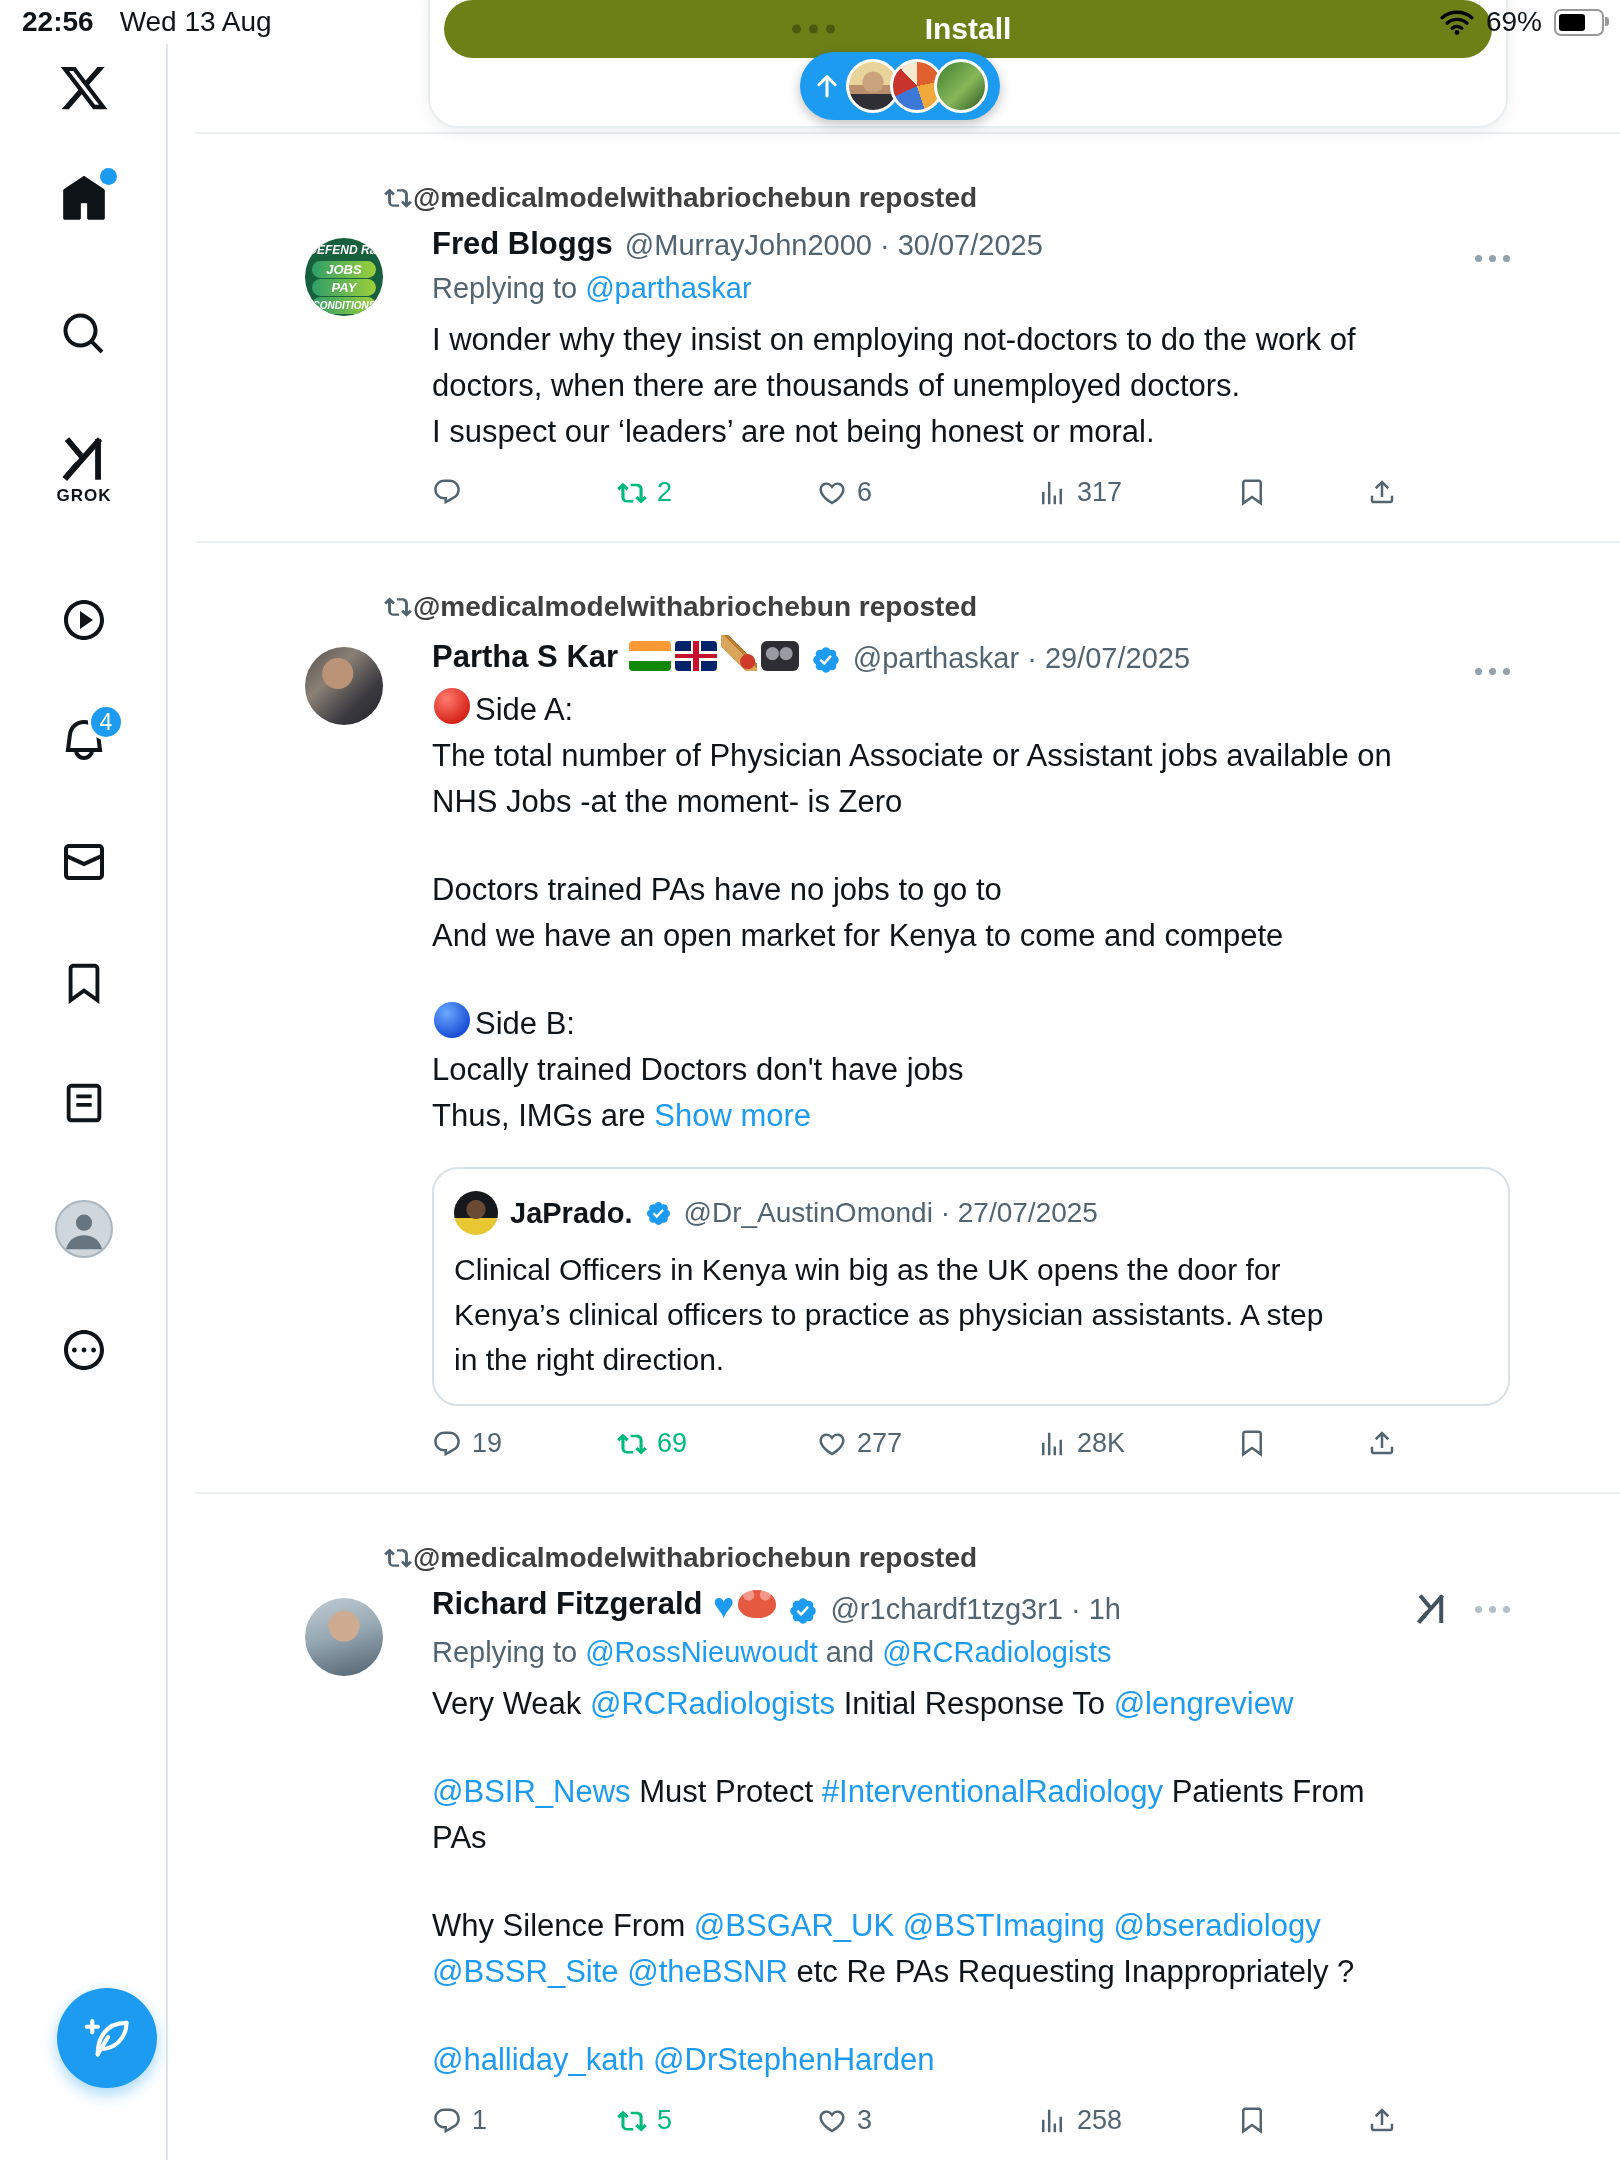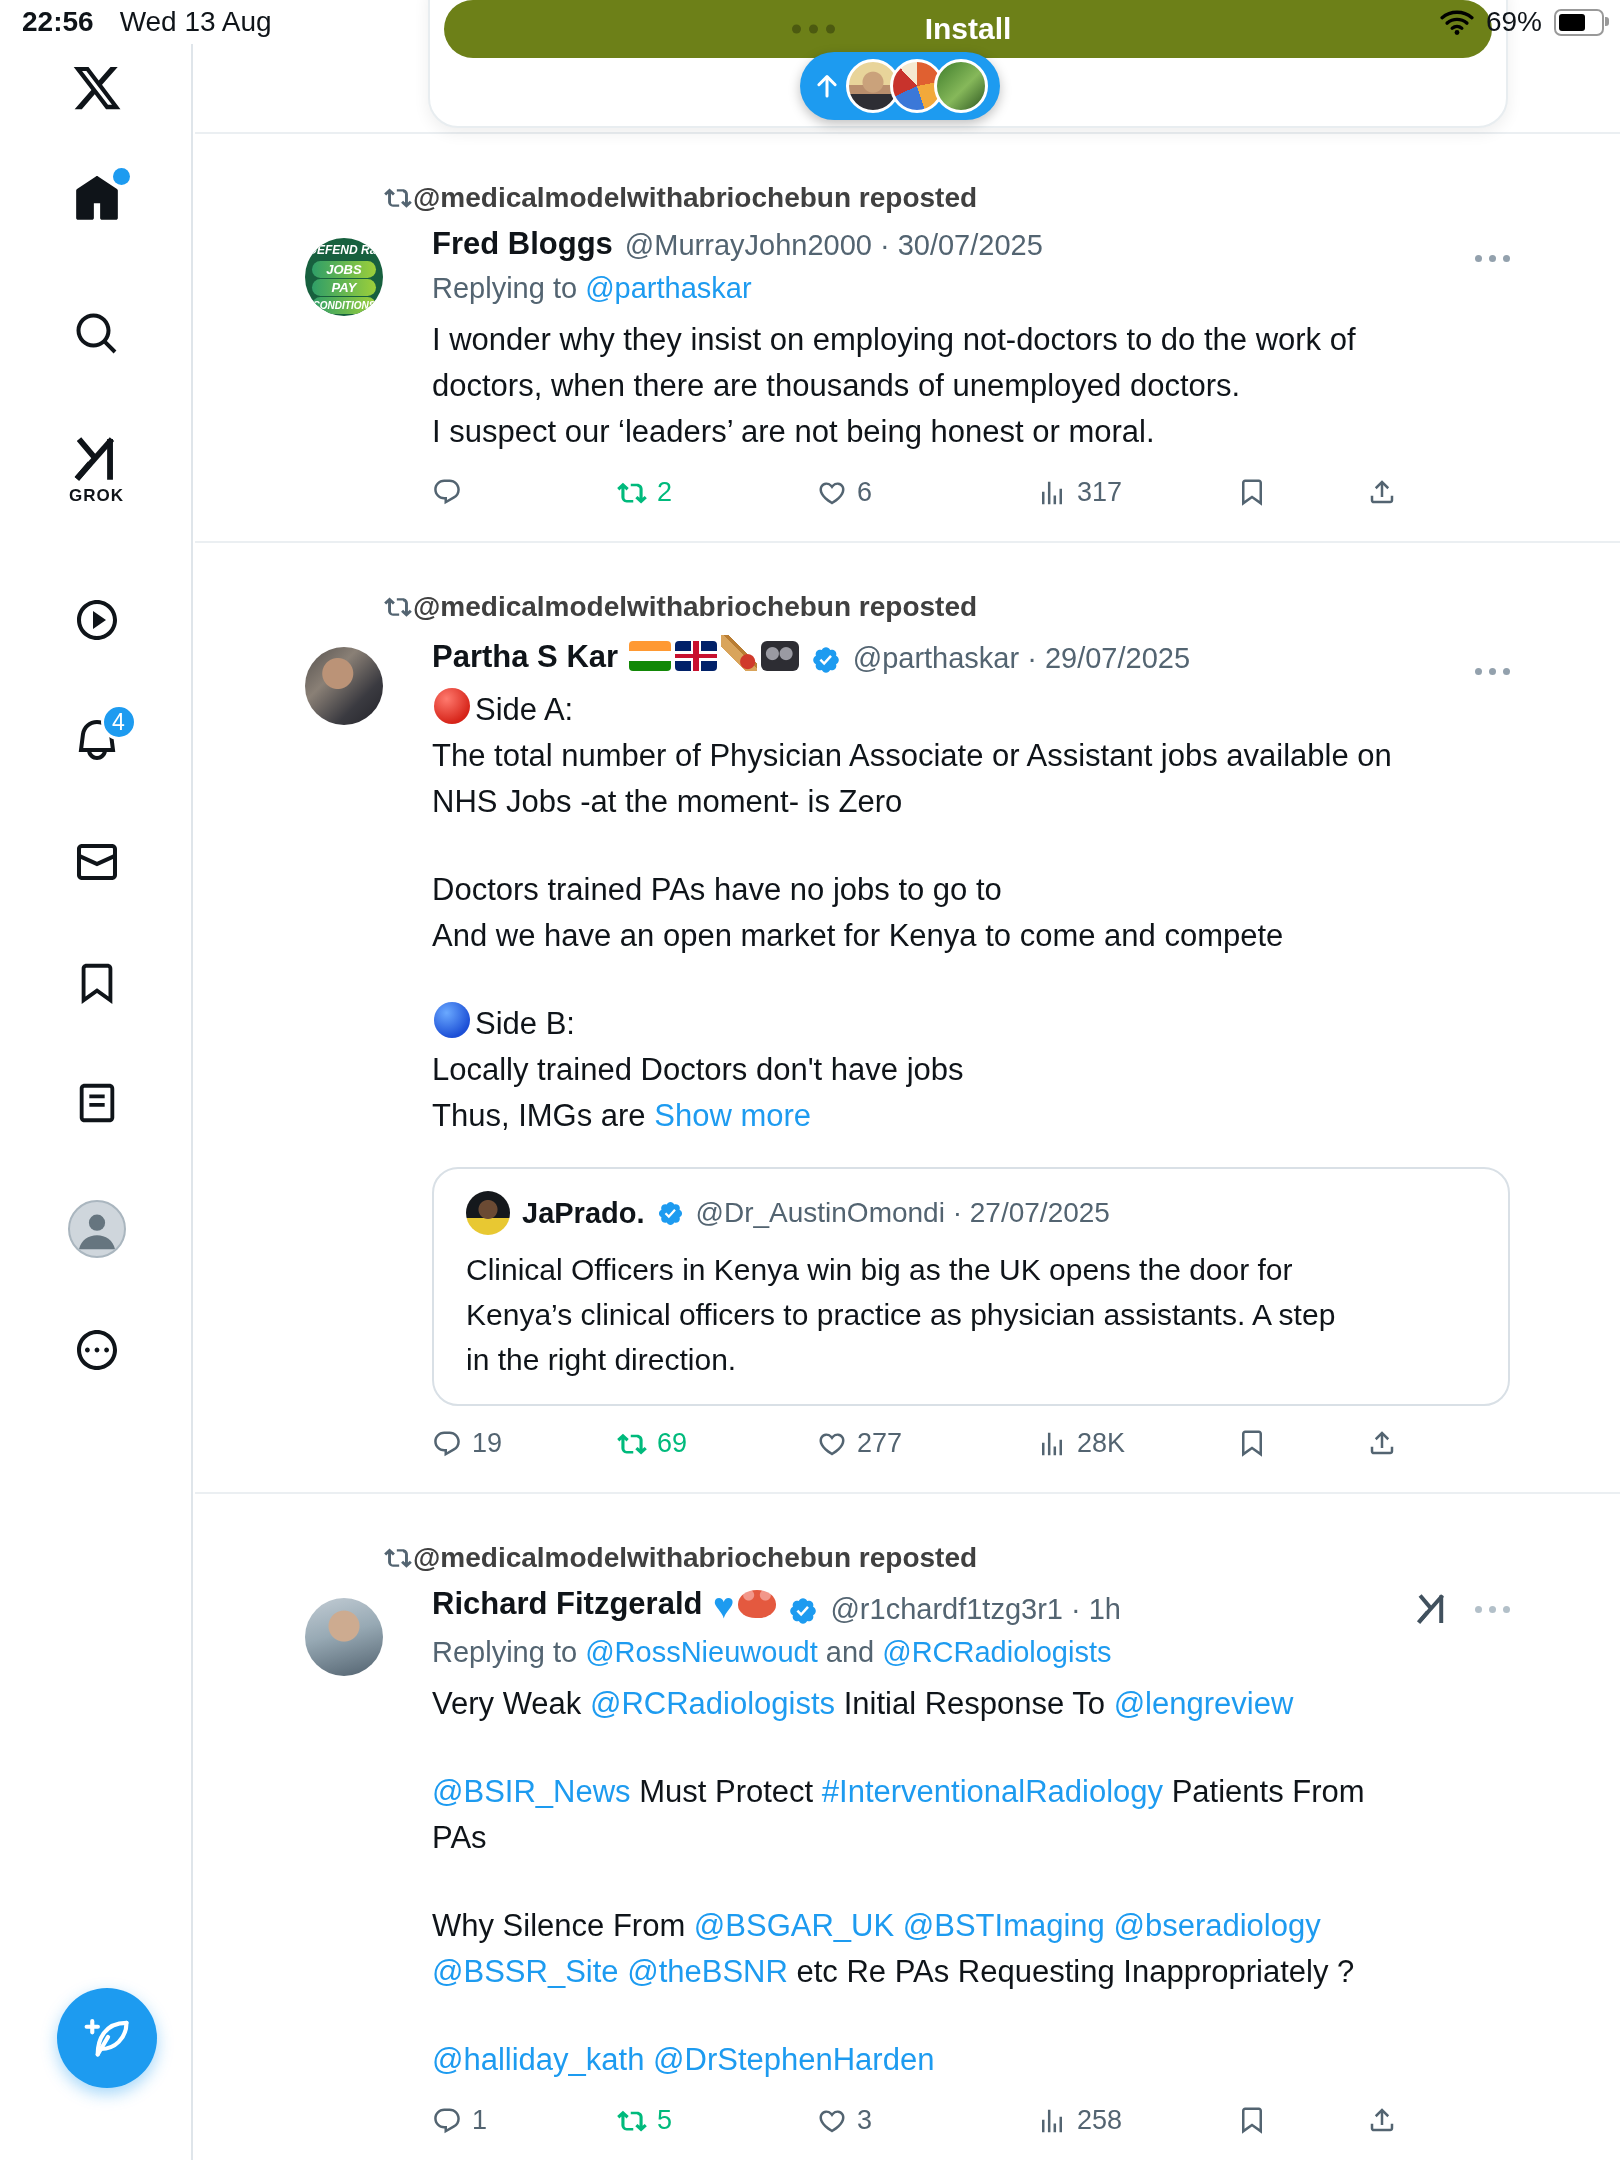--- a/index.html
+++ b/index.html
@@ -6,21 +6,21 @@
   .screen{position:relative;width:1620px;height:2160px;overflow:hidden;background:#fff;
     font-family:"Liberation Sans",sans-serif;color:#0f1419;-webkit-font-smoothing:antialiased}
   
   .sb-left{position:absolute;left:22px;top:6px;display:flex;gap:26px;font-size:28px;z-index:20}
   .sb-time{font-weight:600}
   .sb-right{position:absolute;right:16px;top:6px;display:flex;align-items:center;gap:12px;font-size:28px;z-index:20}
   .batt{position:relative;width:46px;height:23px;border:2.5px solid rgba(0,0,0,.4);border-radius:7px}
   .batt i{position:absolute;left:3px;top:3px;bottom:3px;width:26px;background:#000;border-radius:3px}
   .batt::after{content:"";position:absolute;right:-7px;top:6px;width:4px;height:9px;background:rgba(0,0,0,.4);border-radius:0 3px 3px 0}
   
-  .sidebar{position:absolute;left:0;top:0;width:193px;bottom:0;z-index:5}
+  .sidebar{position:absolute;left:0;top:0;width:168px;bottom:0;z-index:5}
   .sidebar::after{content:"";position:absolute;right:0;top:44px;bottom:0;width:2px;background:#dfe5ea}
   .nav-item{position:absolute;left:50%;transform:translateX(-50%);display:flex;flex-direction:column;align-items:center;cursor:pointer}
   .nav-item svg{display:block}
   .grok-word{font-size:17px;font-weight:700;letter-spacing:1px;margin-top:2px}
   .badge{position:absolute;top:-12px;right:-16px;min-width:36px;height:36px;border-radius:18px;background:#1d9bf0;color:#fff;
     font-size:23px;display:flex;align-items:center;justify-content:center;border:3px solid #fff;box-sizing:border-box}
   .home-dot{position:absolute;top:-6px;right:-8px;width:17px;height:17px;border-radius:50%;background:#1d9bf0}
   .fab{position:absolute;left:57px;top:1988px;width:100px;height:100px;border-radius:50%;background:#1d9bf0;
     display:flex;align-items:center;justify-content:center;box-shadow:0 6px 16px rgba(29,155,240,.4);cursor:pointer}
   
@@ -34,21 +34,21 @@
   .name .seg-icon{vertical-align:-4px}
   .handle{margin-left:2px;white-space:nowrap}
   .header-right{margin-left:auto;display:flex;align-items:center;gap:28px}
   .dots3{display:flex;gap:7px;cursor:pointer}
   .dots3 i{width:7px;height:7px;border-radius:50%;background:#93a1ad}
   .replying{font-size:29px;color:#536471;margin-top:10px}
   .para{font-size:31px;line-height:46px;white-space:pre-line;margin:12px 0 0 0;color:#0f1419}
   .para + .para{margin-top:42px}
   .link{color:#1d9bf0;cursor:pointer}
   
-  .quote-card{margin-top:28px;border:2px solid #d9e0e6;border-radius:26px;padding:22px 32px;cursor:pointer;background:#fff}
+  .quote-card{margin-top:28px;border:2px solid #d9e0e6;border-radius:26px;padding:22px 20px;cursor:pointer;background:#fff}
   .q-header{display:flex;align-items:center;gap:12px;font-size:28px;color:#536471}
   .q-avatar{width:44px;height:44px;border-radius:50%;overflow:hidden}
   .q-name{font-size:29px;font-weight:700;color:#0f1419}
   .q-body{font-size:30px;line-height:45px;white-space:pre-line;margin-top:12px;color:#0f1419}
   
   .actions{position:relative;height:48px;margin-top:22px}
   .act{position:absolute;top:0;display:flex;align-items:center;gap:10px;color:#536471;font-size:27px;cursor:pointer}
   .act svg{fill:#536471}
   .act.active{color:#00ba7c}
   .act.active svg{fill:#00ba7c}

